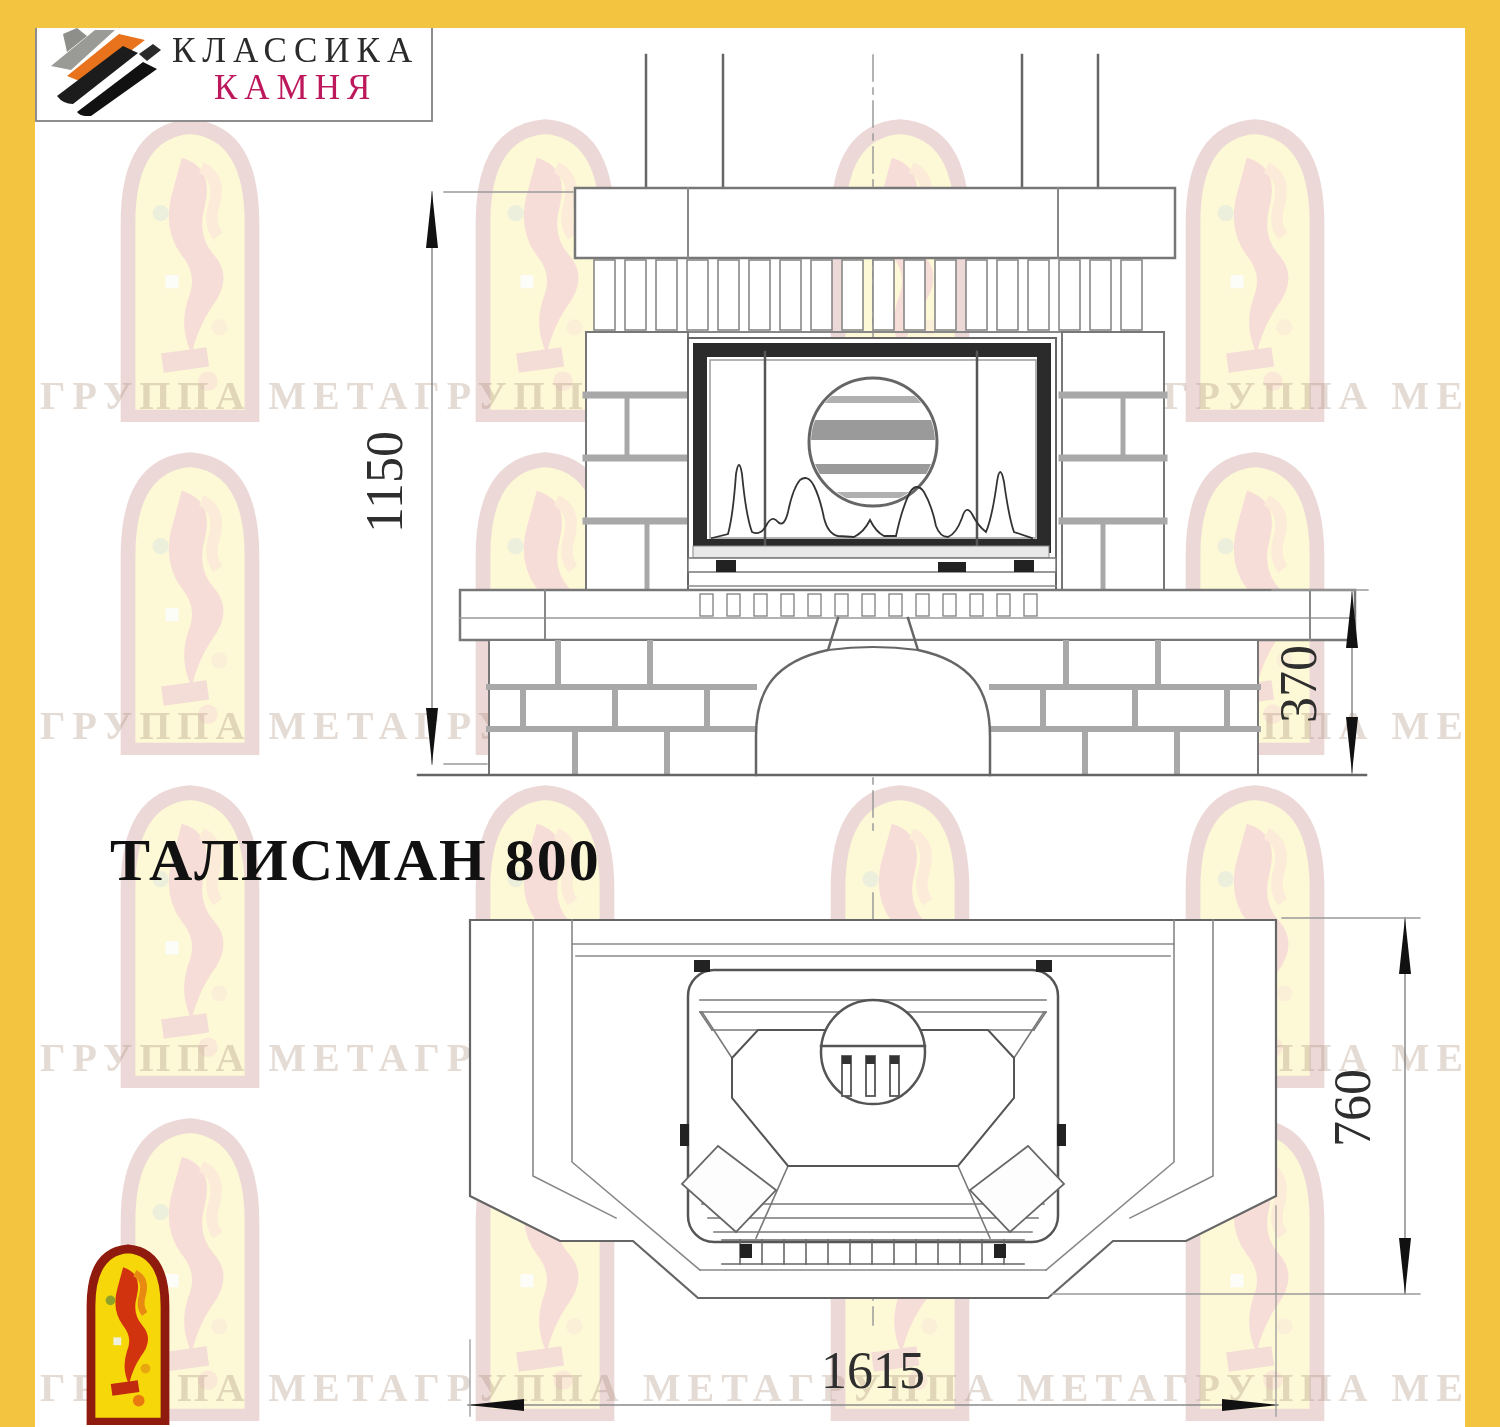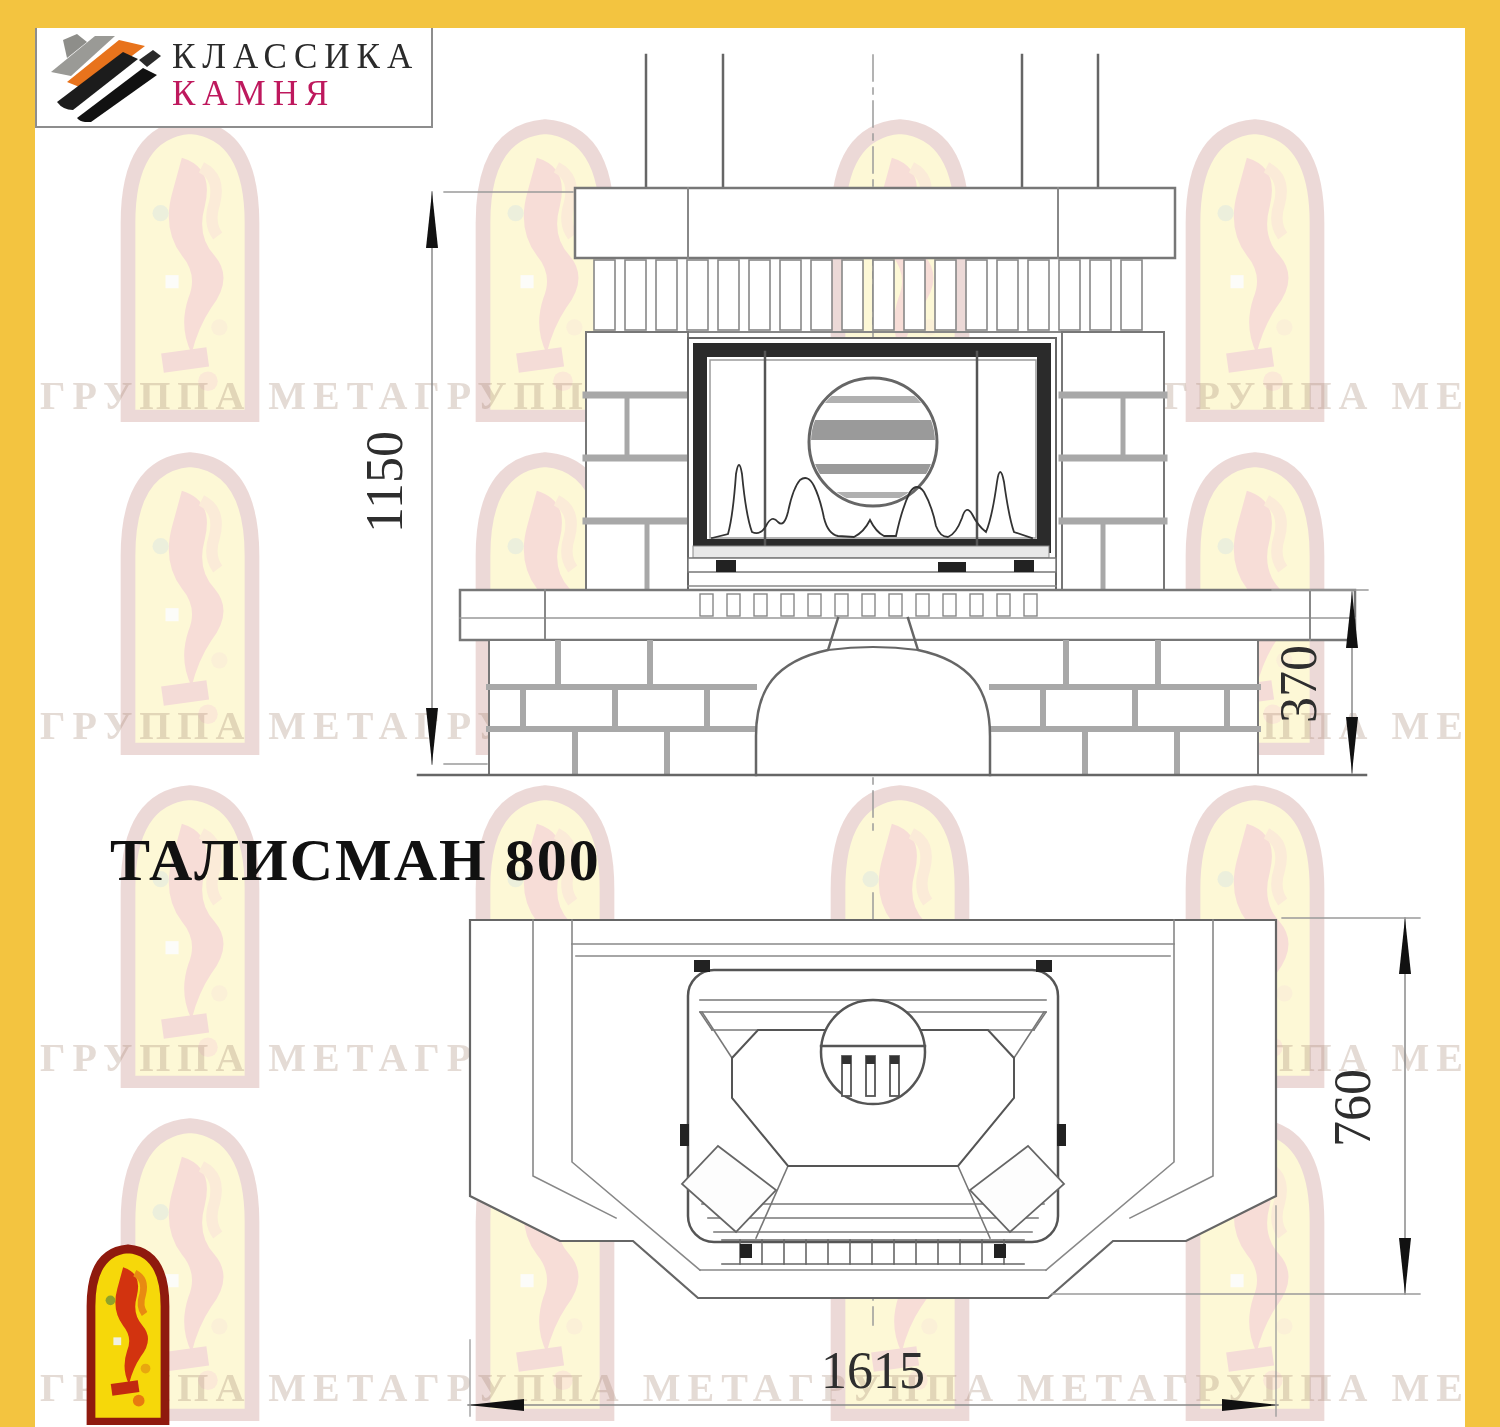--- a/index.html
+++ b/index.html
@@ -11,22 +11,22 @@
   .frame-right{position:absolute;right:0;top:0;width:35px;height:1427px;background:#F3C440;}
   
   .wm-grid{position:absolute;left:85px;top:112px;display:grid;
            grid-template-columns:repeat(4,355px);grid-template-rows:repeat(4,333px);}
   .garch{width:210px;height:310px;opacity:0.16;}
   
   .wm-row{position:absolute;left:40px;width:1425px;height:44px;overflow:hidden;
           font-family:"Liberation Serif",serif;font-weight:bold;font-size:40px;letter-spacing:7px;
           color:rgba(165,135,115,0.30);white-space:nowrap;}
   
-  .brand-box{position:absolute;left:35px;top:23px;width:398px;height:105px;background:#ffffff;
-             border:2px solid #8d8d8d;box-sizing:border-box;display:flex;align-items:center;}
+  .brand-box{position:absolute;left:35px;top:17px;width:398px;height:105px;background:#ffffff;
+             border:2px solid #8d8d8d;box-sizing:border-box;display:flex;align-items:center;text-align:center;}
   .brand-icon{width:125px;height:92px;margin-left:6px;flex:0 0 auto;}
   .brand-text{display:flex;flex-direction:column;margin-left:4px;line-height:1.05;}
   .brand-l1{font-family:"Liberation Serif",serif;font-size:35px;letter-spacing:7px;color:#2b2b2b;}
   .brand-l2{font-family:"Liberation Serif",serif;font-size:35px;letter-spacing:7px;color:#be185d;}
   
   .page-title{position:absolute;left:110px;top:826px;font-family:"Liberation Serif",serif;
               font-weight:bold;font-size:60px;letter-spacing:2px;color:#111;}
   .drawing{position:absolute;left:0;top:0;}
   .dim-label{font-family:"Liberation Serif",serif;font-size:52px;fill:#2e2e2e;}
   .color-logo{position:absolute;left:83px;top:1240px;width:90px;height:185px;}

